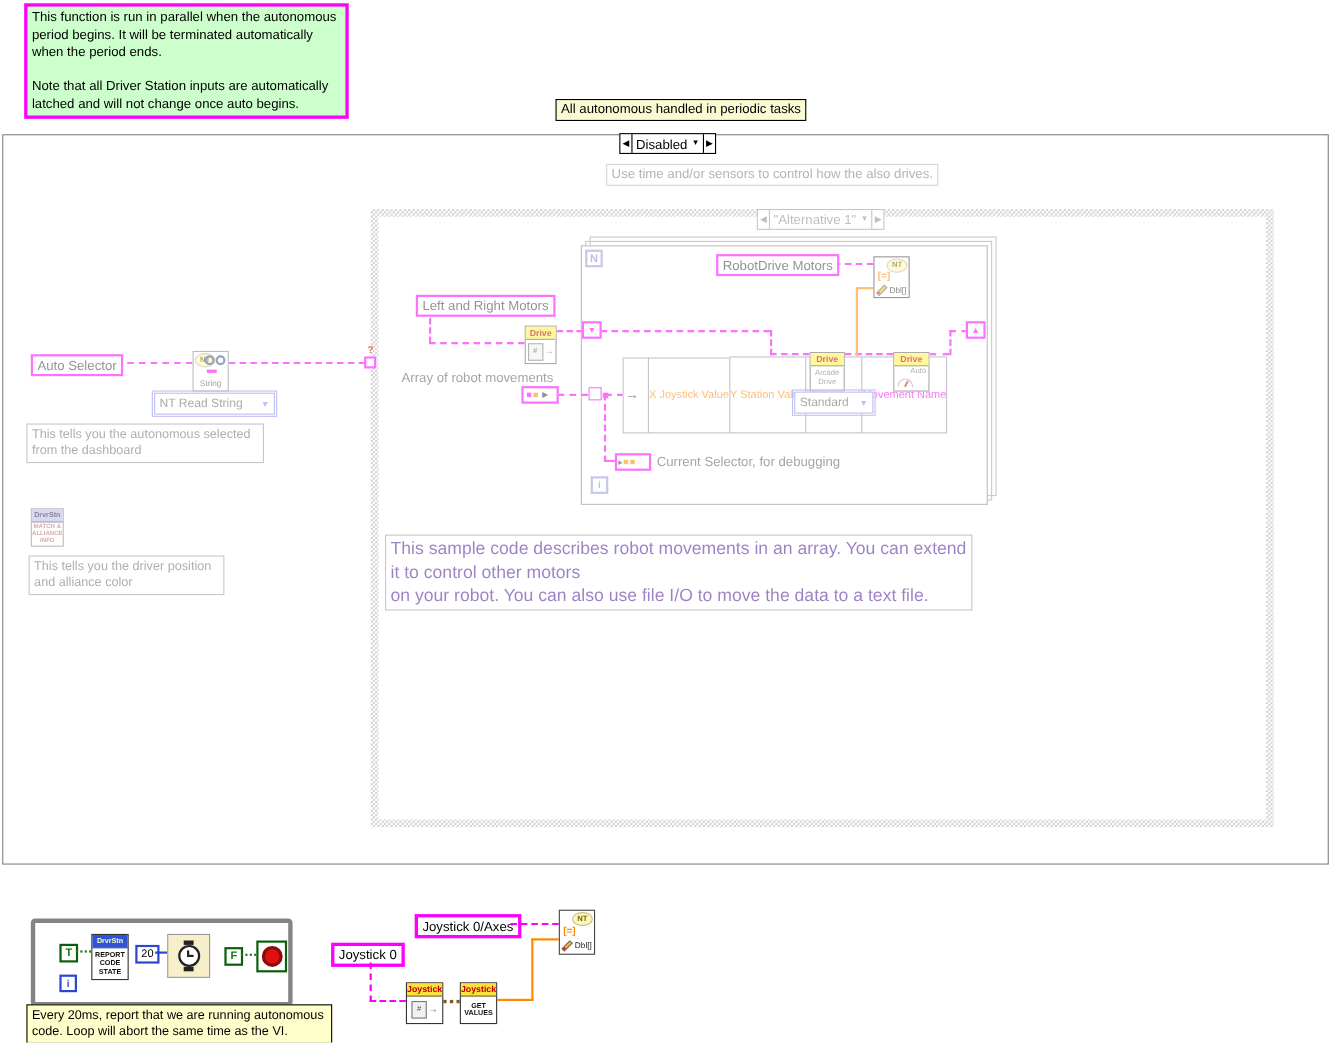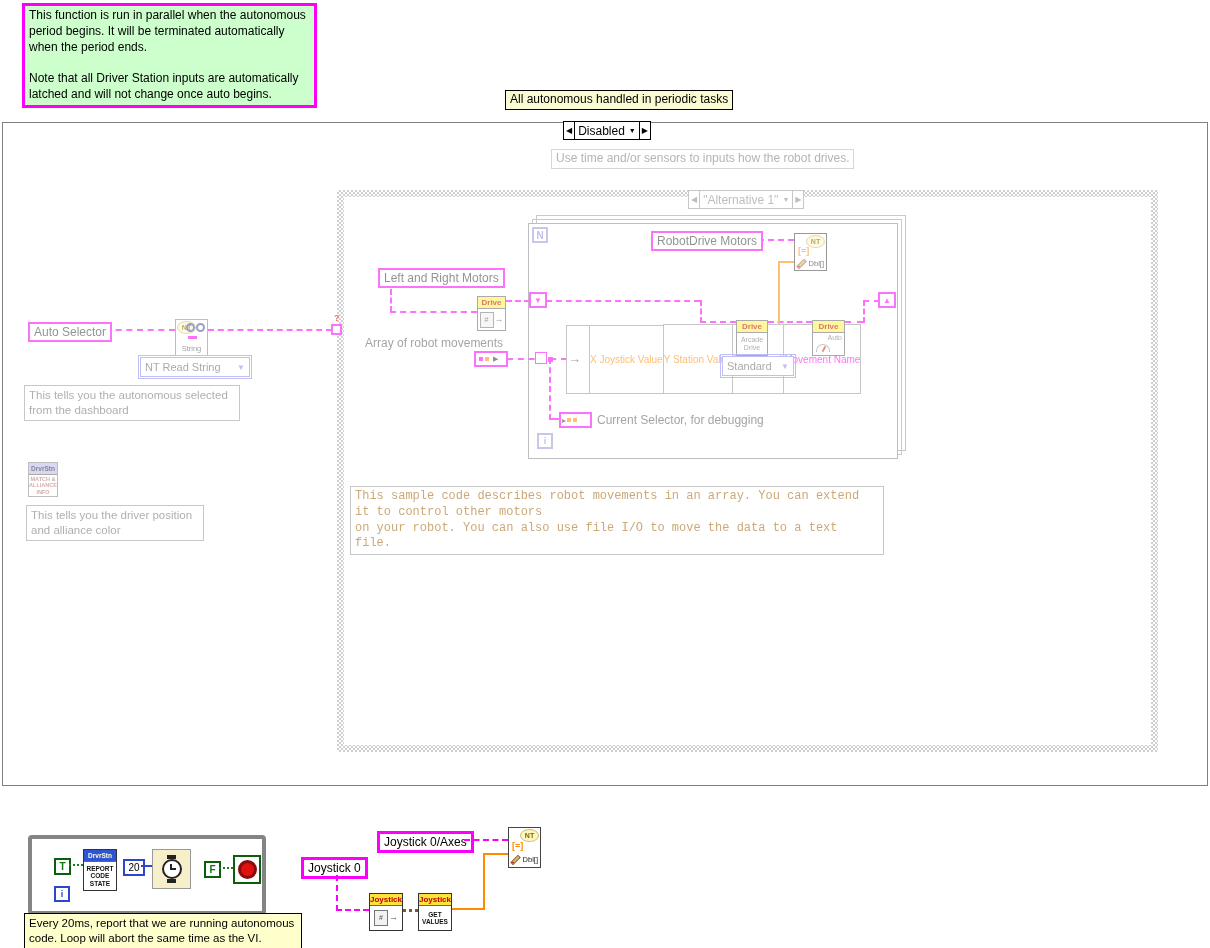--- a/index.html
+++ b/index.html
@@ -117,21 +117,21 @@
 
 Note that all Driver Station inputs are automatically
 latched and will not change once auto begins.</div>
 
   <div class="note plainyellow" style="left:505px;top:90px;">All autonomous handled in periodic tasks</div>
 
   <div class="case-outer" style="left:2px;top:122px;width:1204px;height:662px;"></div>
 
   <div class="faded">
 
-    <div class="note" style="left:551px;top:149px;font-size:12px;color:#777;padding:1px 4px;border-color:#b5b5b5;white-space:nowrap;">Use time and/or sensors to inputs how the robot drives.</div>
+    <div class="note" style="left:551px;top:149px;font-size:12px;color:#777;padding:1px 4px;border-color:#b5b5b5;white-space:nowrap;">Use time and/or sensors to control how the also drives.</div>
 
     <div class="hatch" style="left:337px;top:190px;width:821px;height:562px;">
       <div class="hatch-inner"></div>
     </div>
 
     <div class="tun" style="left:331px;top:324px;width:11px;height:11px;"></div>
     <div class="qmark" style="left:334px;top:313px;">?</div>
 
     <div class="case-sel gray" style="left:688px;top:190px;">
       <span class="arrowseg">◀</span>
@@ -269,21 +269,21 @@
 from the dashboard</div>
 
     <div class="vi" style="left:28px;top:462px;width:30px;height:35px;border-color:#888;">
       <div class="banner lavbanner">DrvrStn</div>
       <div class="body" style="font-size:5.5px;font-weight:bold;color:#b06a6a;padding:0 1px;">MATCH &amp; ALLIANCE INFO</div>
     </div>
 
     <div class="note" style="left:26px;top:505px;width:168px;">This tells you the driver position
 and alliance color</div>
 
-    <div class="note" style="left:350px;top:486px;width:524px;font-size:12px;color:#a16207;font-family:Liberation Mono, monospace;">This sample code describes robot movements in an array. You can extend it to control other motors
+    <div class="note" style="left:350px;top:486px;width:524px;font-size:16px;color:#4c1d95;">This sample code describes robot movements in an array. You can extend it to control other motors
 on your robot. You can also use file I/O to move the data to a text file.</div>
   </div>
 
   <div class="case-sel" style="left:563px;top:121px;">
     <span class="arrowseg">◀</span>
     <span class="seg mid">
         <span>Disabled</span>
         <span class="dd">▼</span>
       </span>
     <span class="arrowseg">▶</span>

